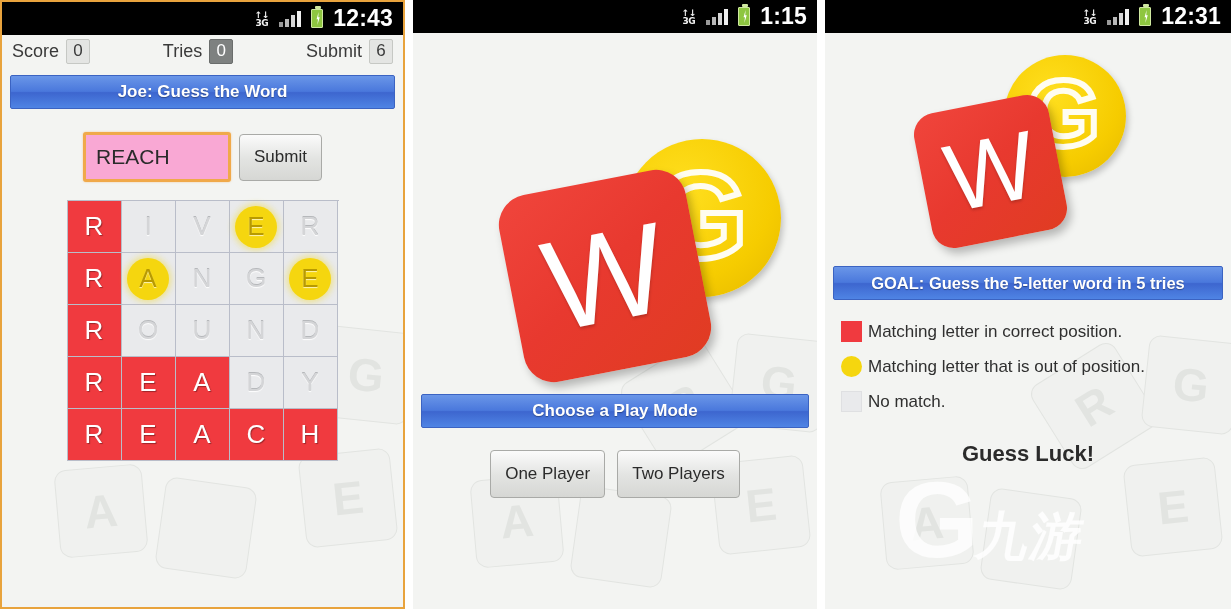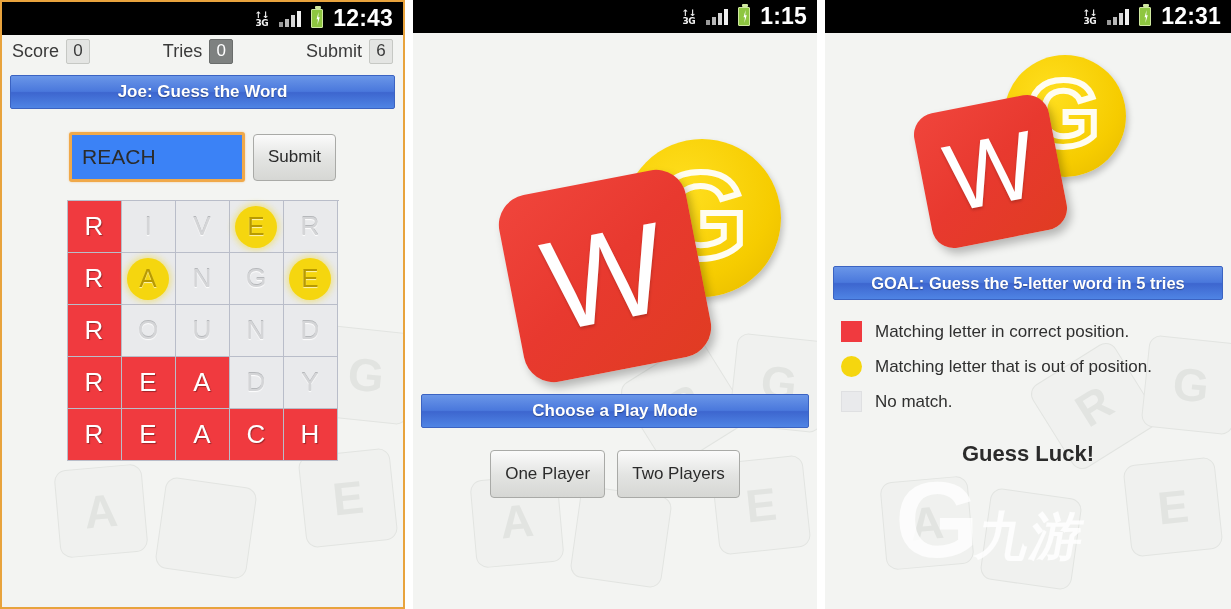--- a/index.html
+++ b/index.html
@@ -155,23 +155,23 @@
   .guess-row {
     display: flex;
     align-items: center;
     justify-content: center;
     gap: 8px;
     margin-top: 23px;
     position: relative;
     z-index: 10;
   }
   .guess-input {
-    width: 176px;
+    width: 148px;
     height: 50px;
-    background: #3b82f6;
+    background: #f9a8d4;
     border: 3px solid #f0a94a;
     border-radius: 3px;
     font-size: 21px;
     color: #2b2b2b;
     padding: 0 10px;
     font-family: "Liberation Sans", sans-serif;
     box-shadow: 0 0 2px rgba(240,169,74,0.6);
   }
   .btn-grey {
     background: linear-gradient(to bottom, #fbfbfb 0%, #e3e4e2 52%, #d6d7d4 100%);
@@ -292,21 +292,21 @@
 
   
   .legend {
     margin: 14px 0 0 16px;
     position: relative;
     z-index: 10;
   }
   .legend-row {
     display: flex;
     align-items: center;
-    gap: 13px;
+    gap: 6px;
     height: 35px;
   }
   .sw { width: 21px; height: 21px; flex: 0 0 auto; }
   .sw-red { background: #f03a3f; }
   .sw-yellow { background: #f5d60f; border-radius: 50%; }
   .sw-grey { background: #e9eaec; border: 1px solid #dfe0e2; }
   .legend-text { font-size: 17px; color: #2f2f2f; }
 
   .goodluck {
     text-align: center;

